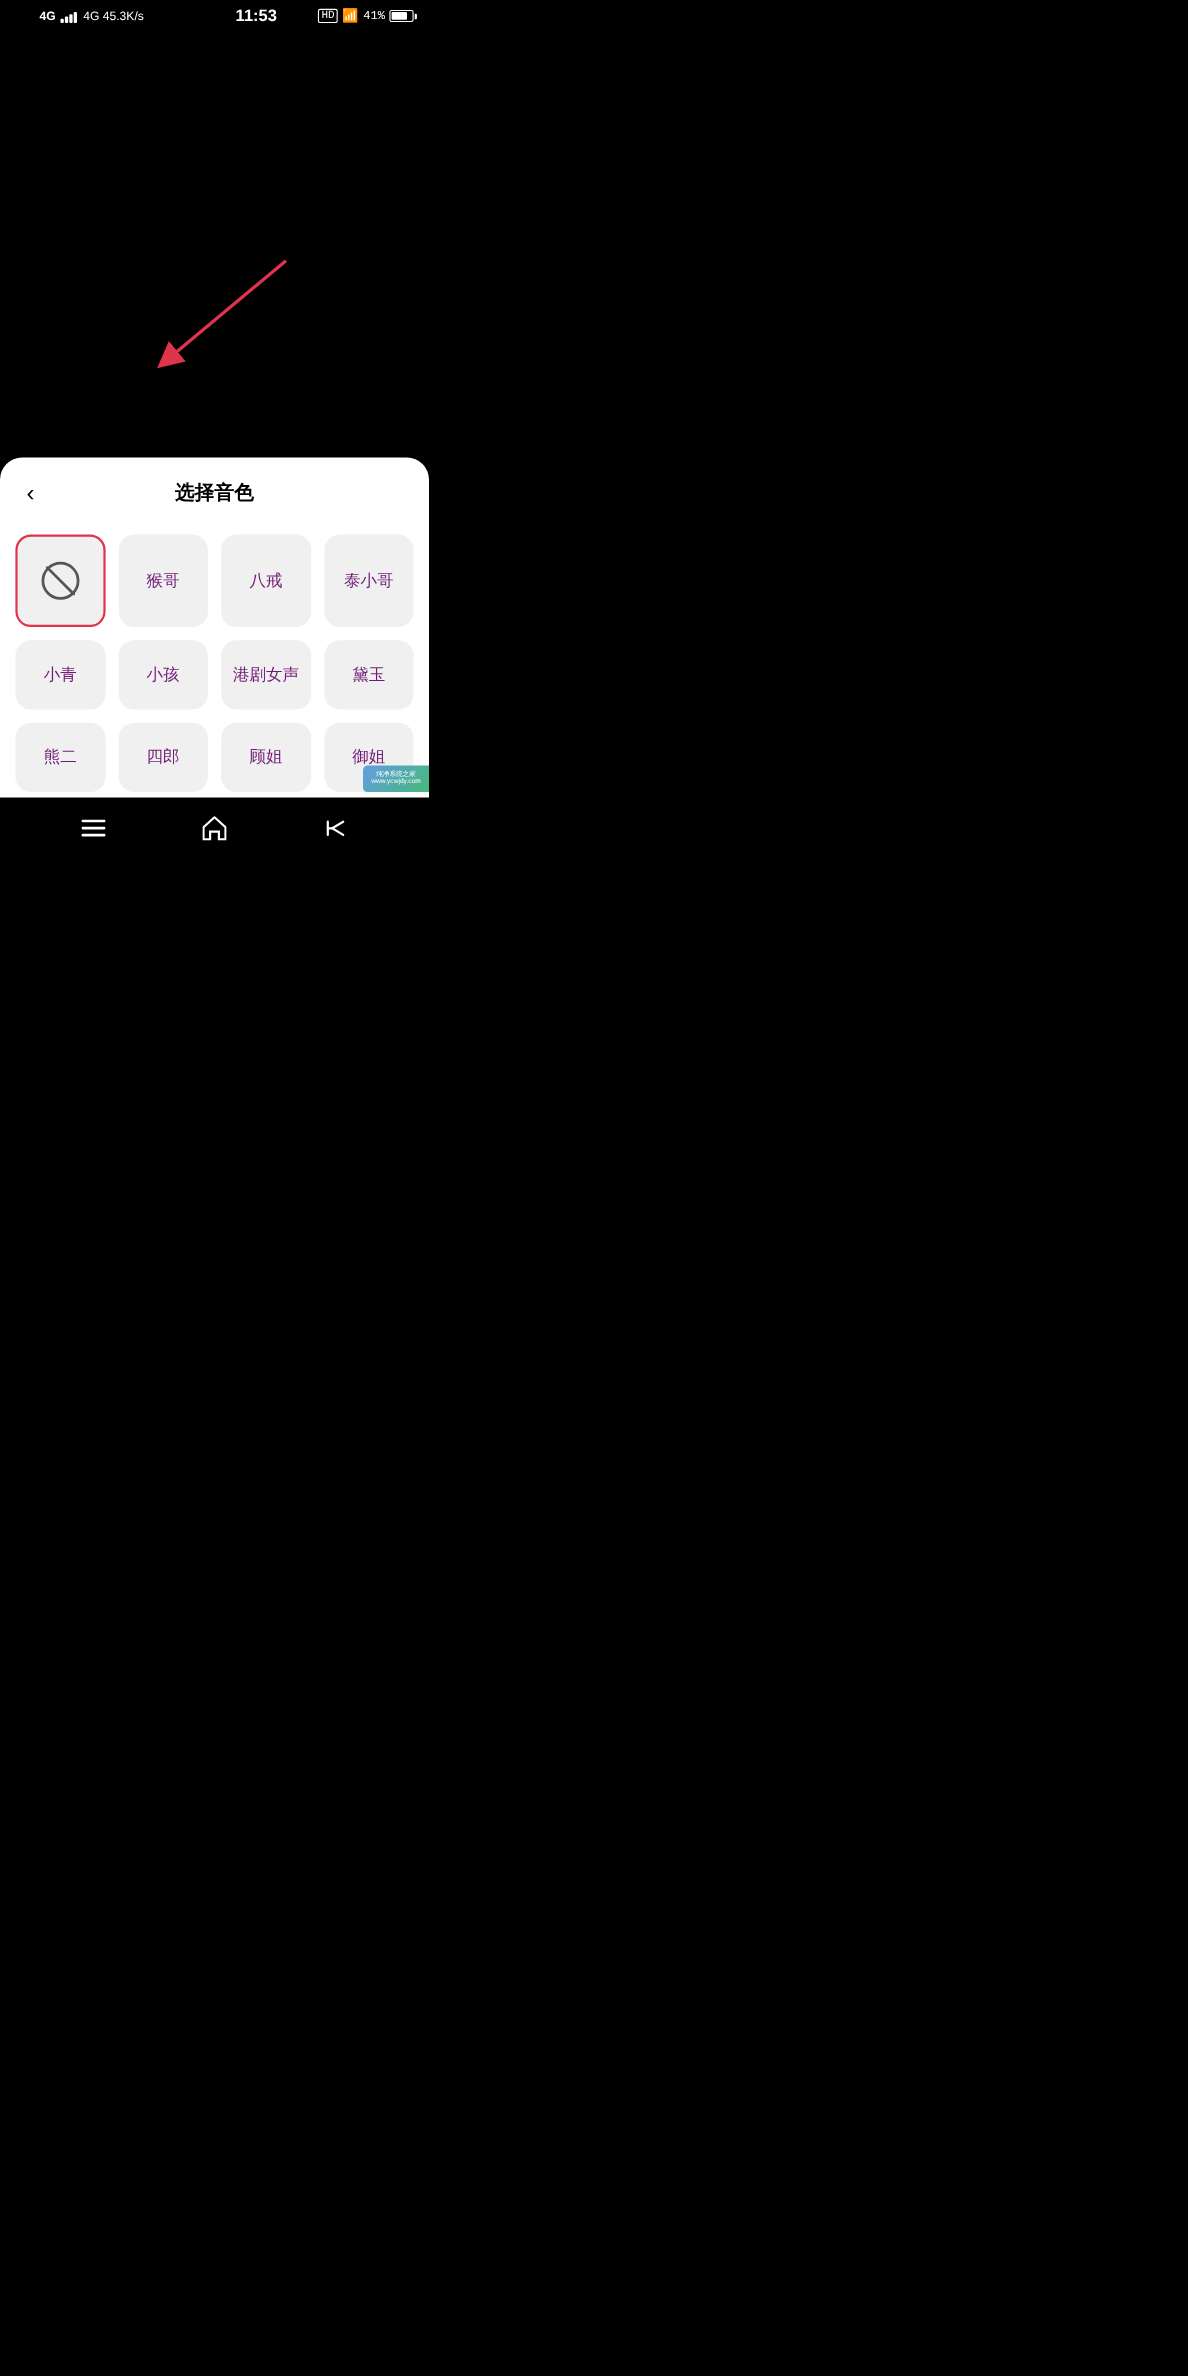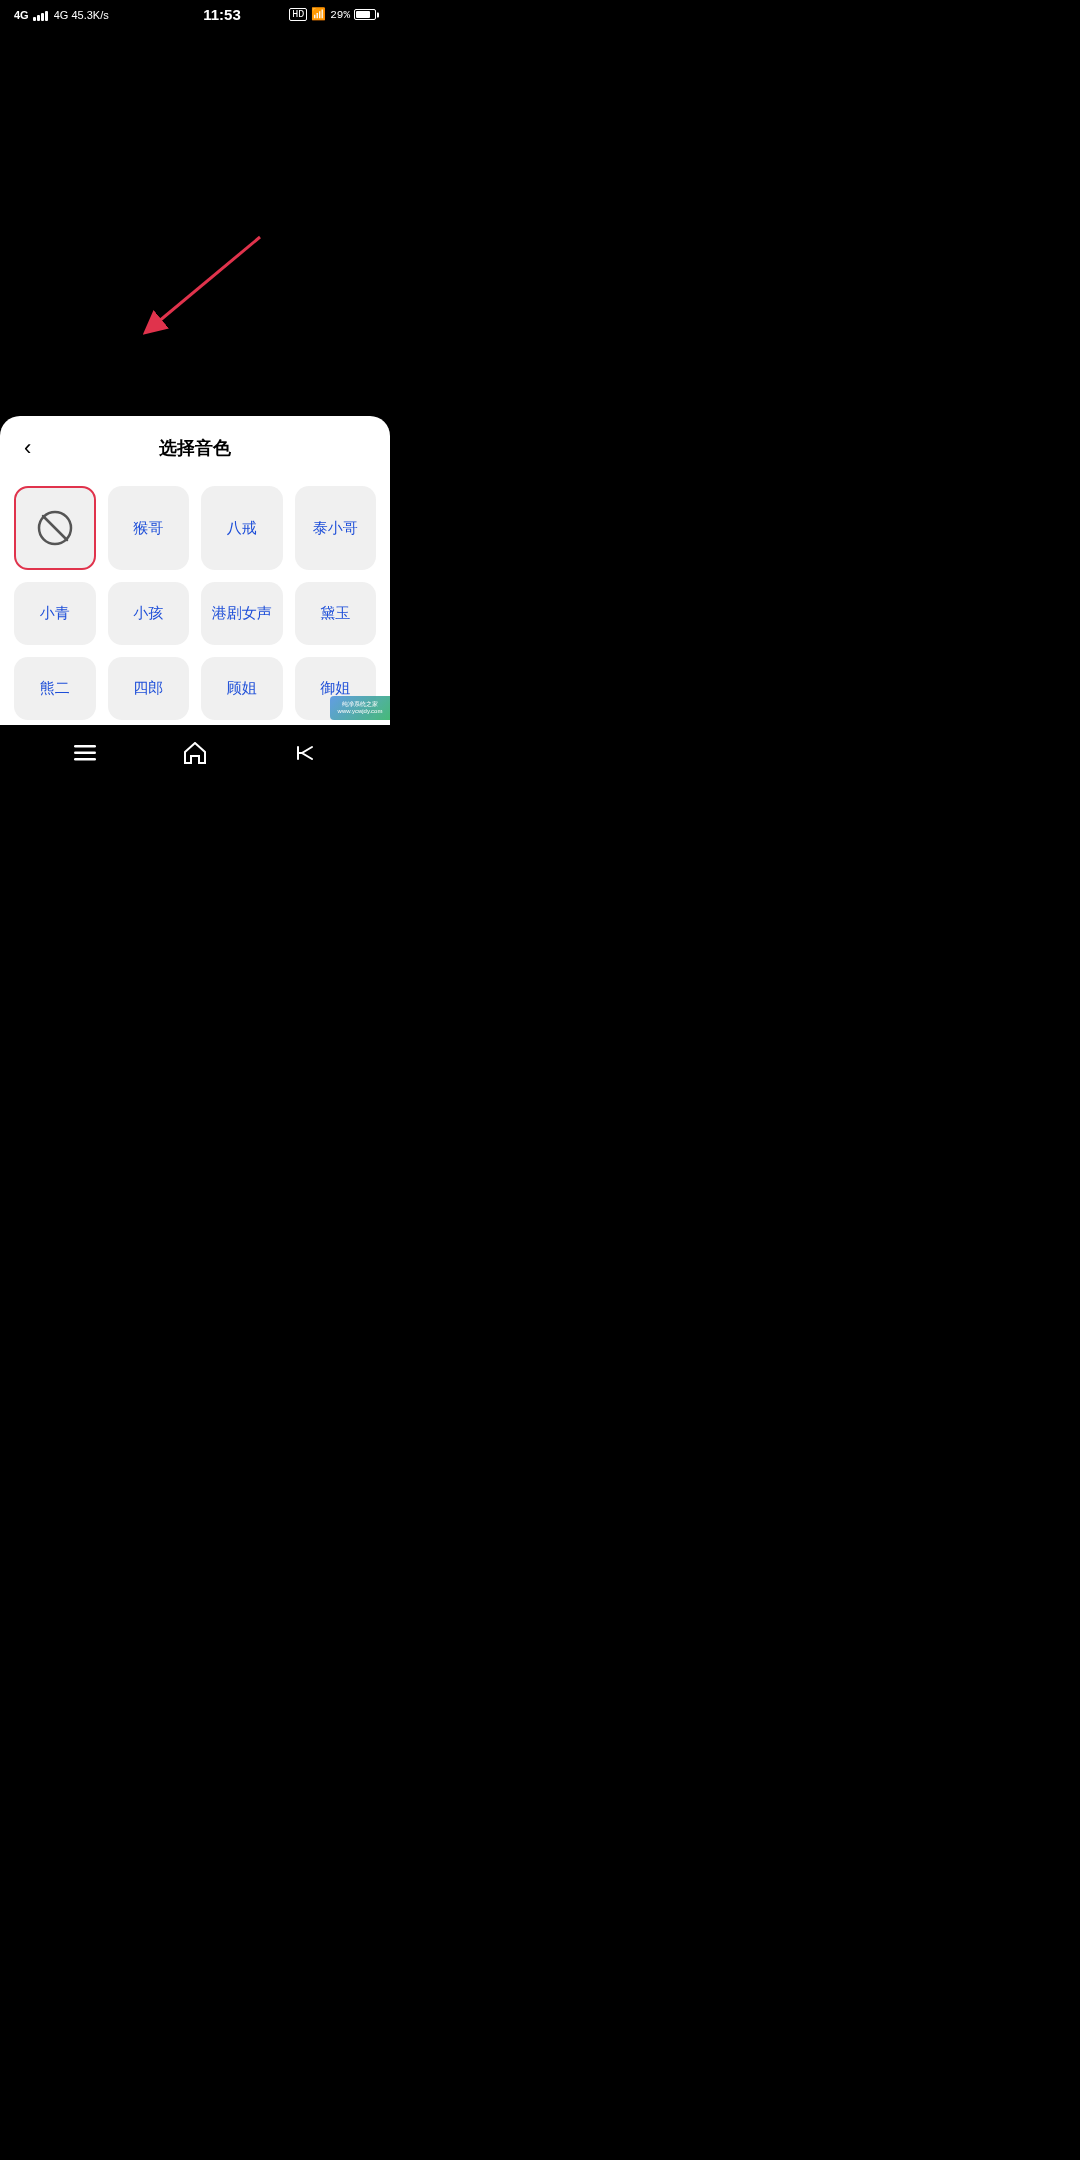--- a/index.html
+++ b/index.html
@@ -19,21 +19,21 @@
       display: flex;
       justify-content: space-between;
       align-items: center;
       padding: 6px 14px 4px;
       color: #fff;
       font-size: 12px;
       font-weight: 500;
       position: relative;
       z-index: 10;
     }
-    .status-left { display: flex; align-items: center; gap: 4px; }
+    .status-left { display: flex; align-items: center; gap: 4px; margin-left: 22px; }
     .status-center { font-size: 15px; font-weight: 600; margin-left: 46px; }
     .status-right { display: flex; align-items: center; gap: 4px; font-size: 11px; font-family: Liberation Mono, monospace; }
 
     
     .signal-bars {
       display: flex; align-items: flex-end; gap: 1px; height: 12px;
     }
     .signal-bars span {
       width: 3px; background: #fff; border-radius: 1px;
     }
@@ -114,21 +114,21 @@
       gap: 12px;
       padding: 16px 14px 0;
     }
 
     .voice-btn {
       background: #f0f0f0;
       border: none;
       border-radius: 14px;
       padding: 22px 8px;
       font-size: 15px;
-      color: #1d4ed8;
+      color: #701a75;
       cursor: pointer;
       text-align: center;
       font-family: inherit;
       font-weight: 400;
     }
     .voice-btn.selected {
       border: 2px solid #e0334c;
       background: #f0f0f0;
     }
     .voice-btn.no-voice {
@@ -181,21 +181,21 @@
       <span style="height:6px;"></span>
       <span style="height:8px;"></span>
       <span style="height:10px;"></span>
     </div>
     <span style="font-size:11px;margin-left:2px;">4G  45.3K/s</span>
   </div>
   <div class="status-center">11:53</div>
   <div class="status-right">
     <span style="font-size:10px;border:1px solid #fff;padding:0 2px;border-radius:2px;">HD</span>
     <span class="wifi-icon">📶</span>
-    <span style="font-size:11px;">29%</span>
+    <span style="font-size:11px;">41%</span>
     <div class="battery">
       <div class="battery-fill"></div>
     </div>
   </div>
 </div>
 
 <div class="video-area">
 
   <svg class="arrow-annotation" viewBox="0 0 390 330" xmlns="http://www.w3.org/2000/svg">
     <defs>

